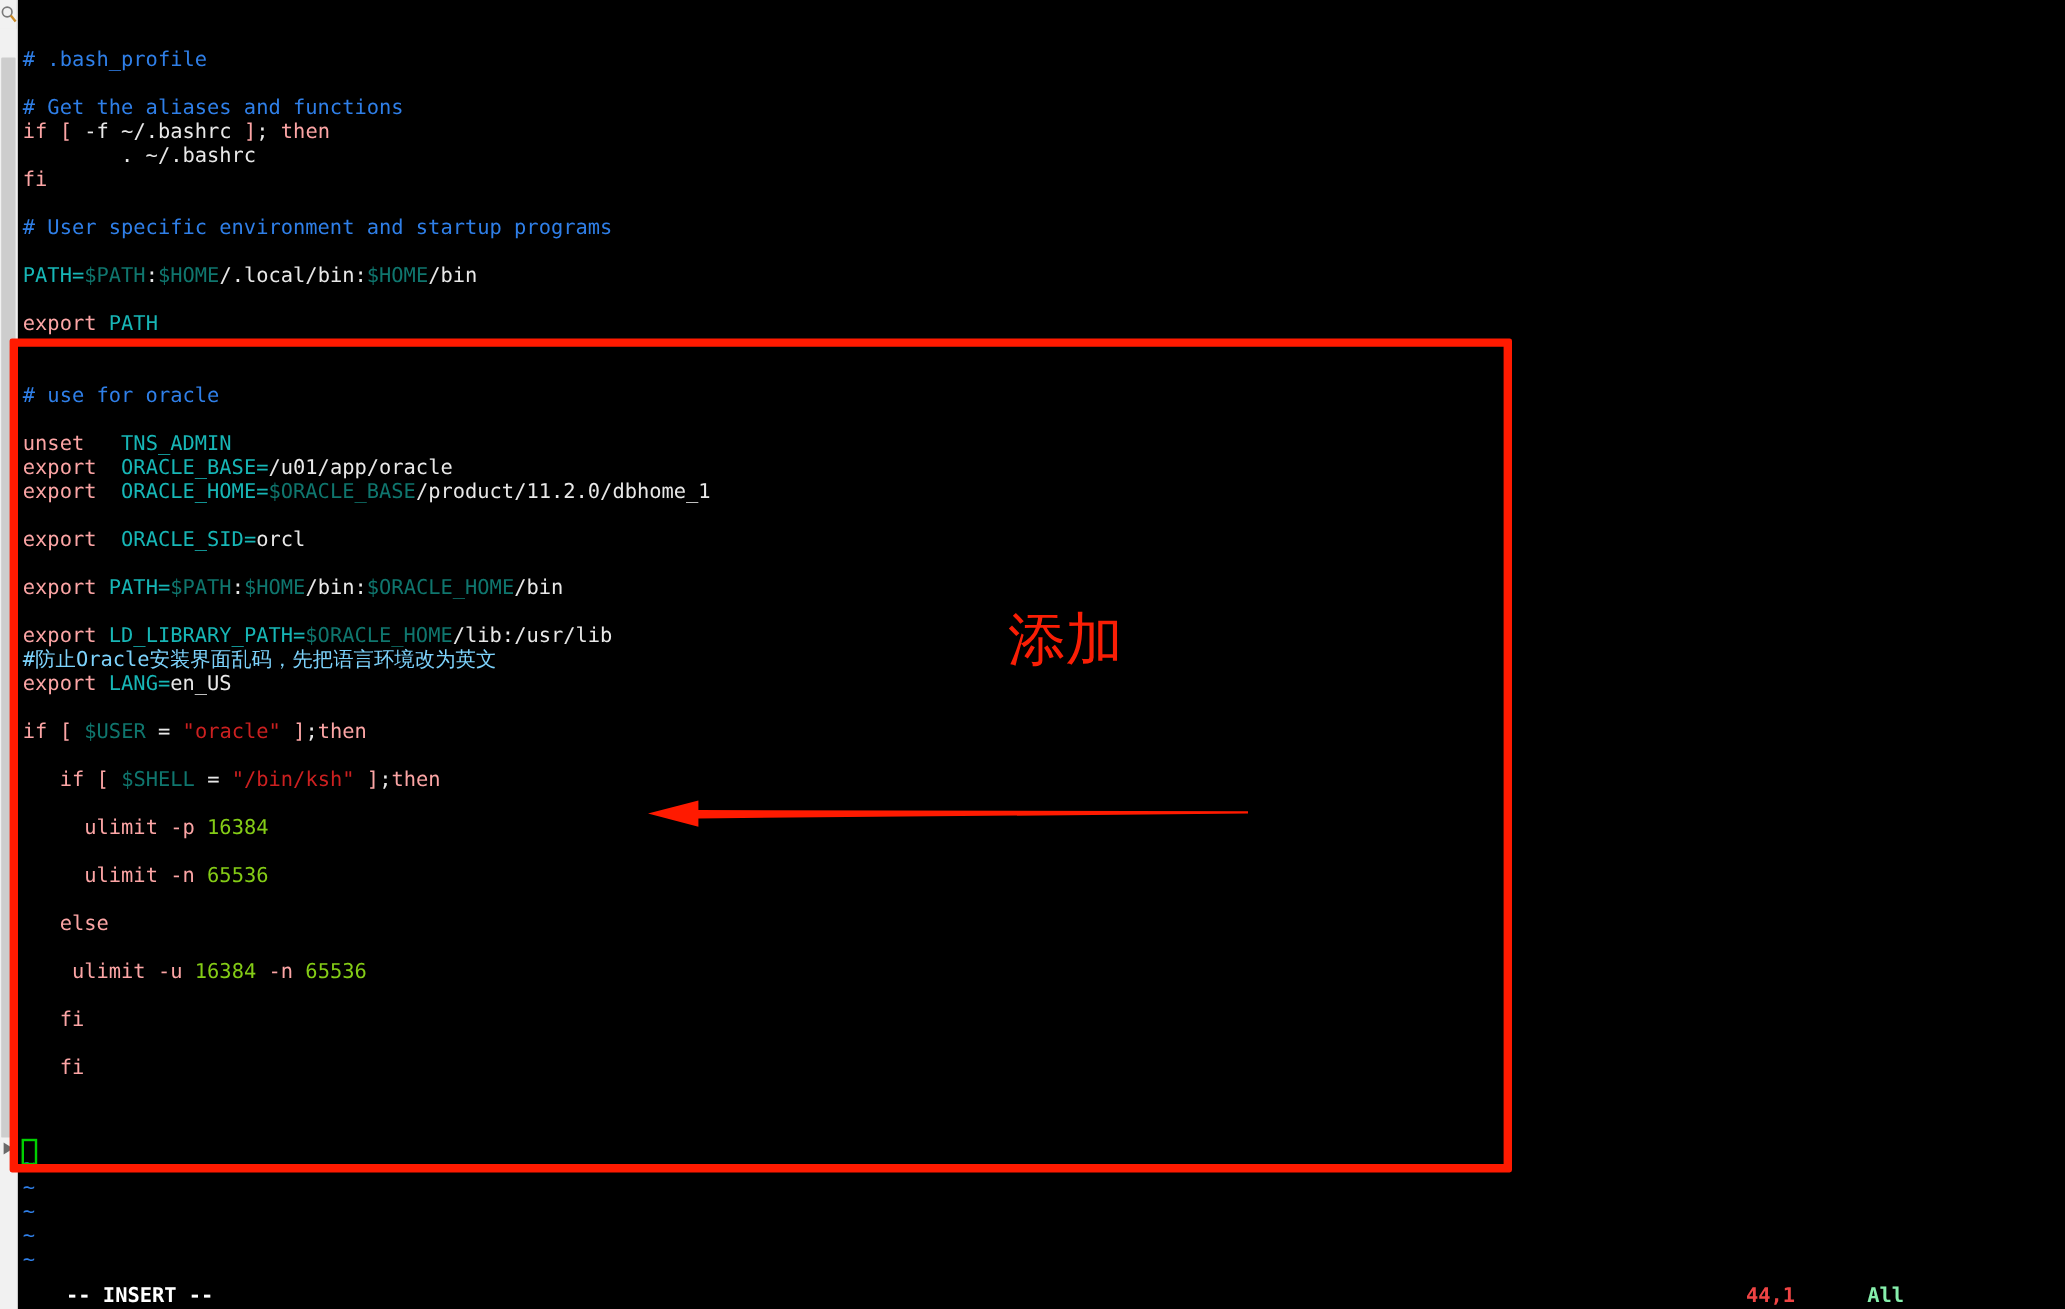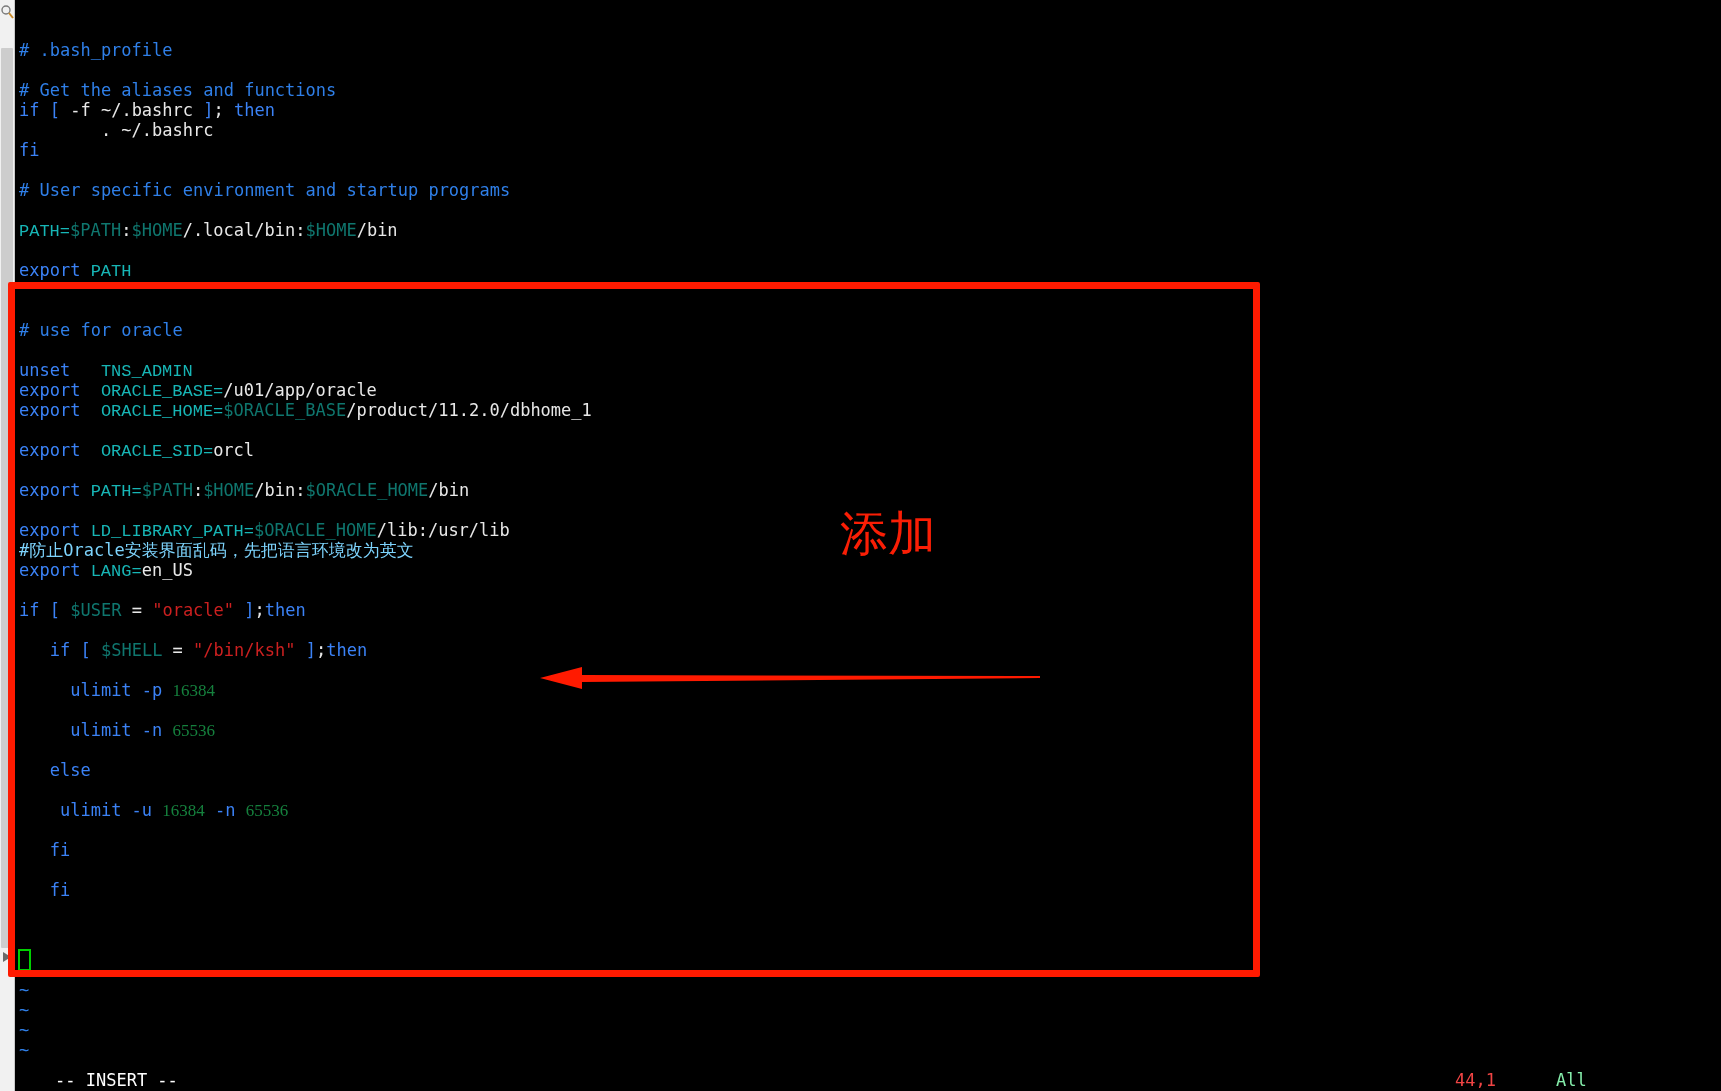--- a/index.html
+++ b/index.html
@@ -60,26 +60,26 @@
   .line {
     height: 20px;
     padding-left: 4px;
     white-space: pre;
     letter-spacing: 0px;
   }
   .blank { height: 20px; }
 
   
   .c-comment { color: #2f7fe8; }     
-  .c-keyword { color: #3b82f6; }     
-  .c-ident   { color: #17b6b6; font-family: Liberation Mono, monospace; }     
+  .c-keyword { color: #fca5a5; }     
+  .c-ident   { color: #17b6b6; }     
   .c-var     { color: #0f766e; }     
   .c-plain   { color: #e8e8e8; }     
   .c-string  { color: #cc2020; }     
-  .c-number  { color: #15803d; font-family: Liberation Serif, serif; }     
+  .c-number  { color: #84cc16; }     
   .c-tilde   { color: #2f7fe8; }     
   .c-cn      { color: #7dd3fc; }     
 
   
   #vim-cursor {
     position: absolute;
     left: 18px; top: 949px;
     width: 13px; height: 22px;
     border: 2px solid #00d000;
     box-sizing: border-box;
@@ -87,21 +87,21 @@
   }
 
   
   #status-line {
     position: absolute;
     left: 15px; bottom: 0px;
     width: 1706px; height: 22px;
     color: #ffffff;
     font-family: "DejaVu Sans Mono", "Liberation Mono", monospace;
     font-size: 17px;
-    font-weight: normal;
+    font-weight: bold;
     line-height: 22px;
   }
   #status-mode { position: absolute; left: 40px; top: 0; }
   #status-pos  { position: absolute; left: 1440px; top: 0; color:#ef4444; }
   #status-scroll { position: absolute; left: 1541px; top: 0; color:#86efac;text-align:center; }
 
   
   #annotation-box {
     position: absolute;
     left: 8px; top: 282px;

